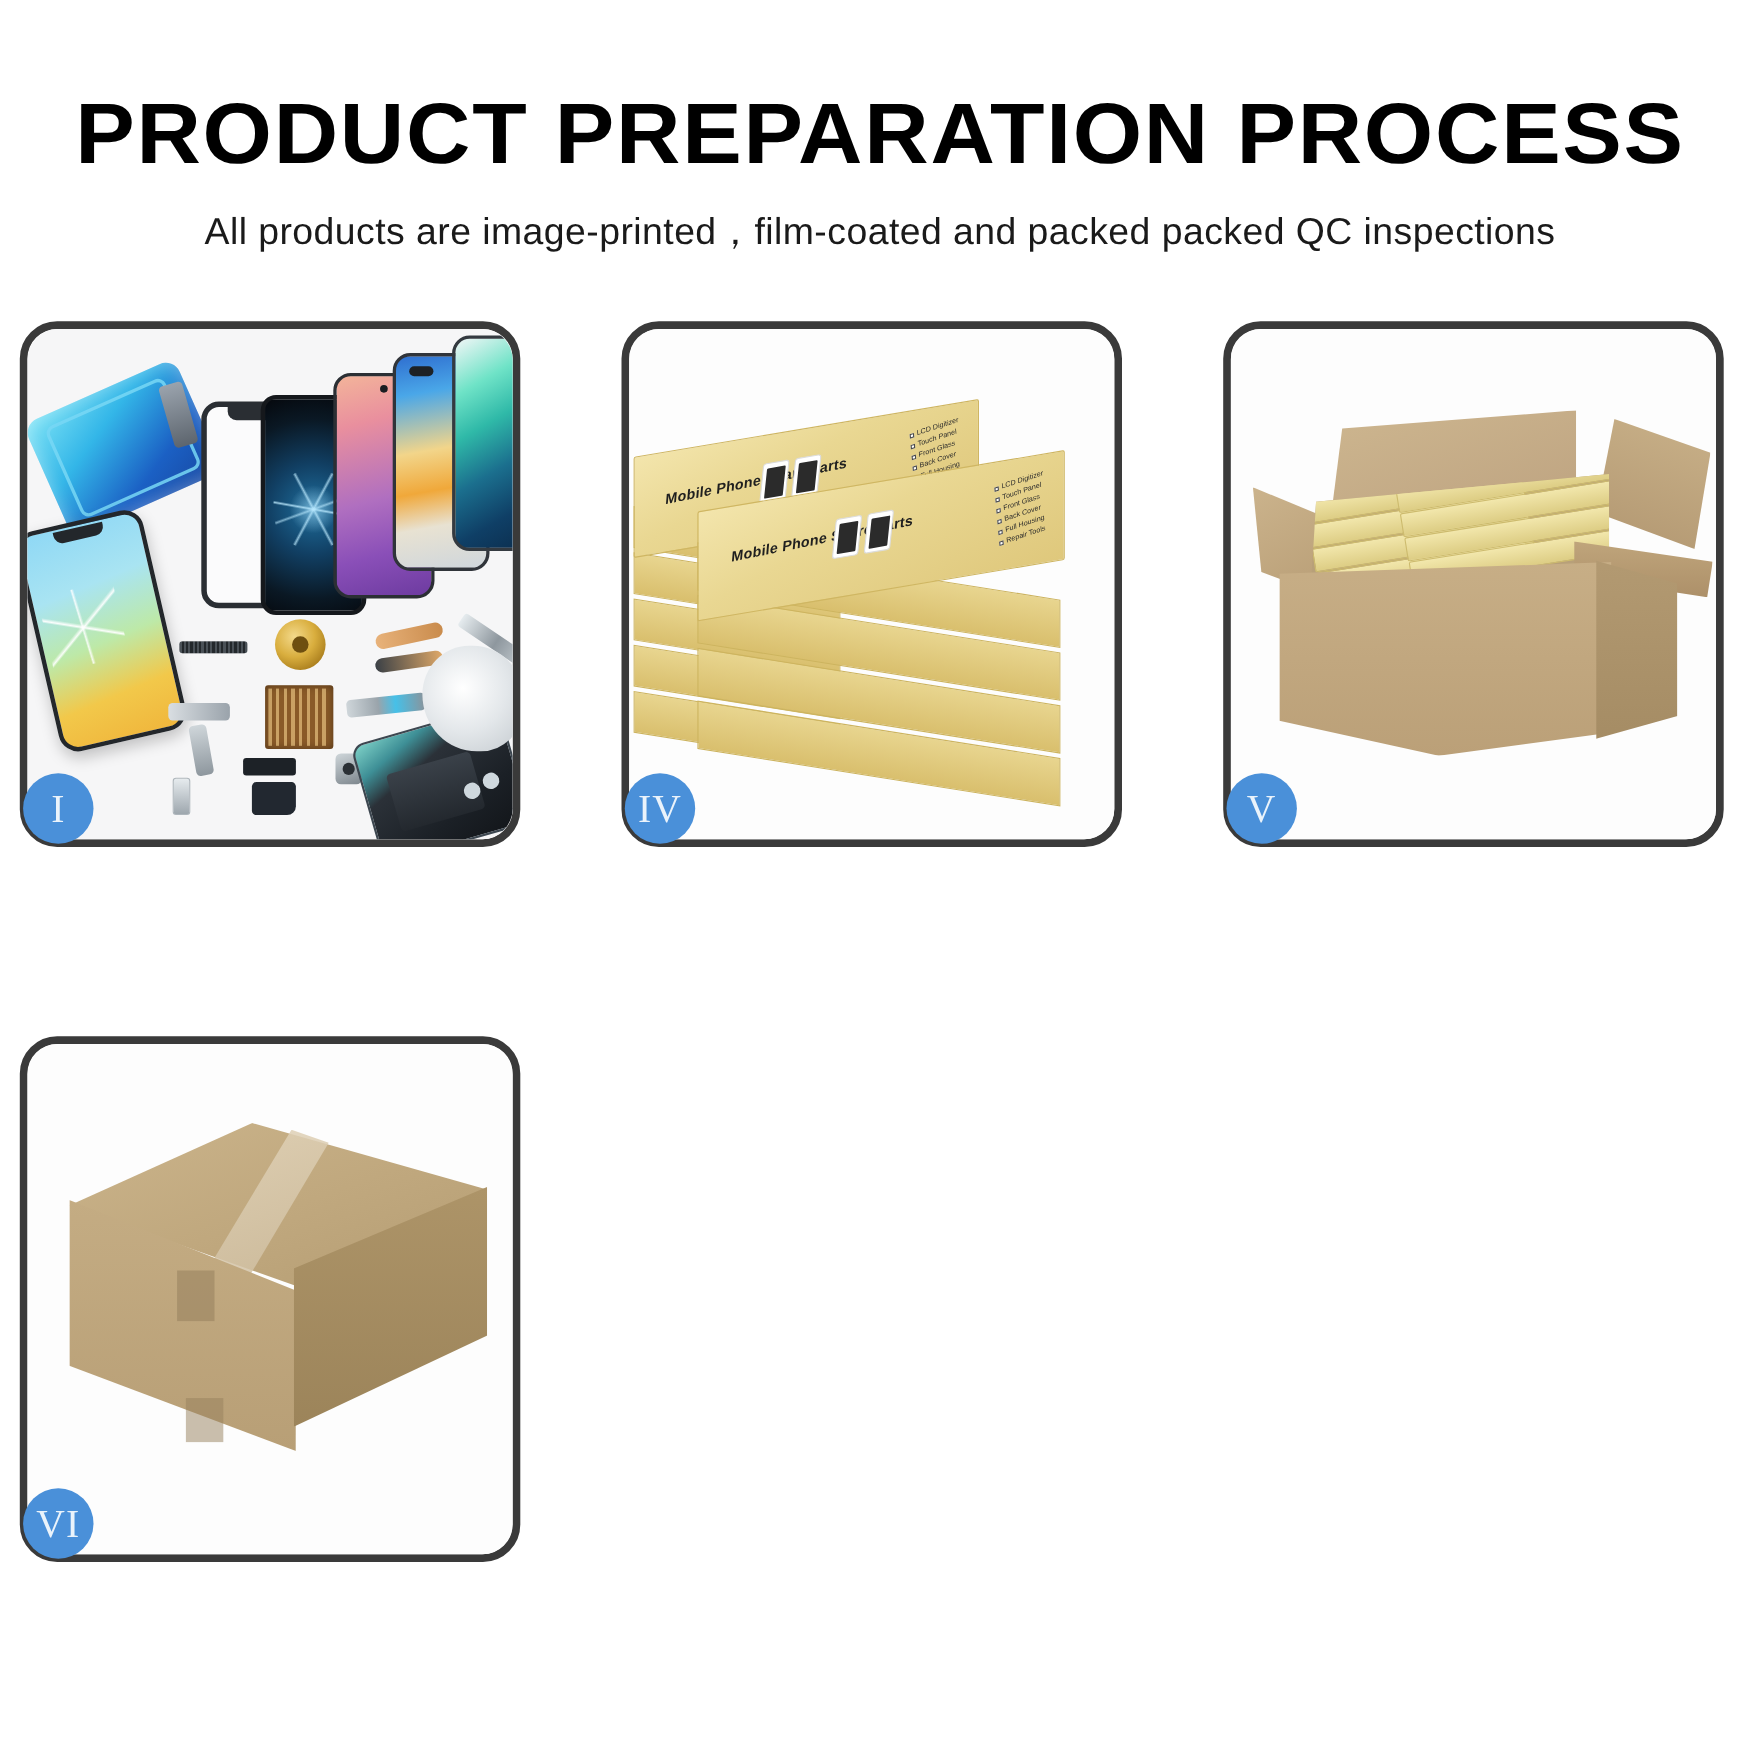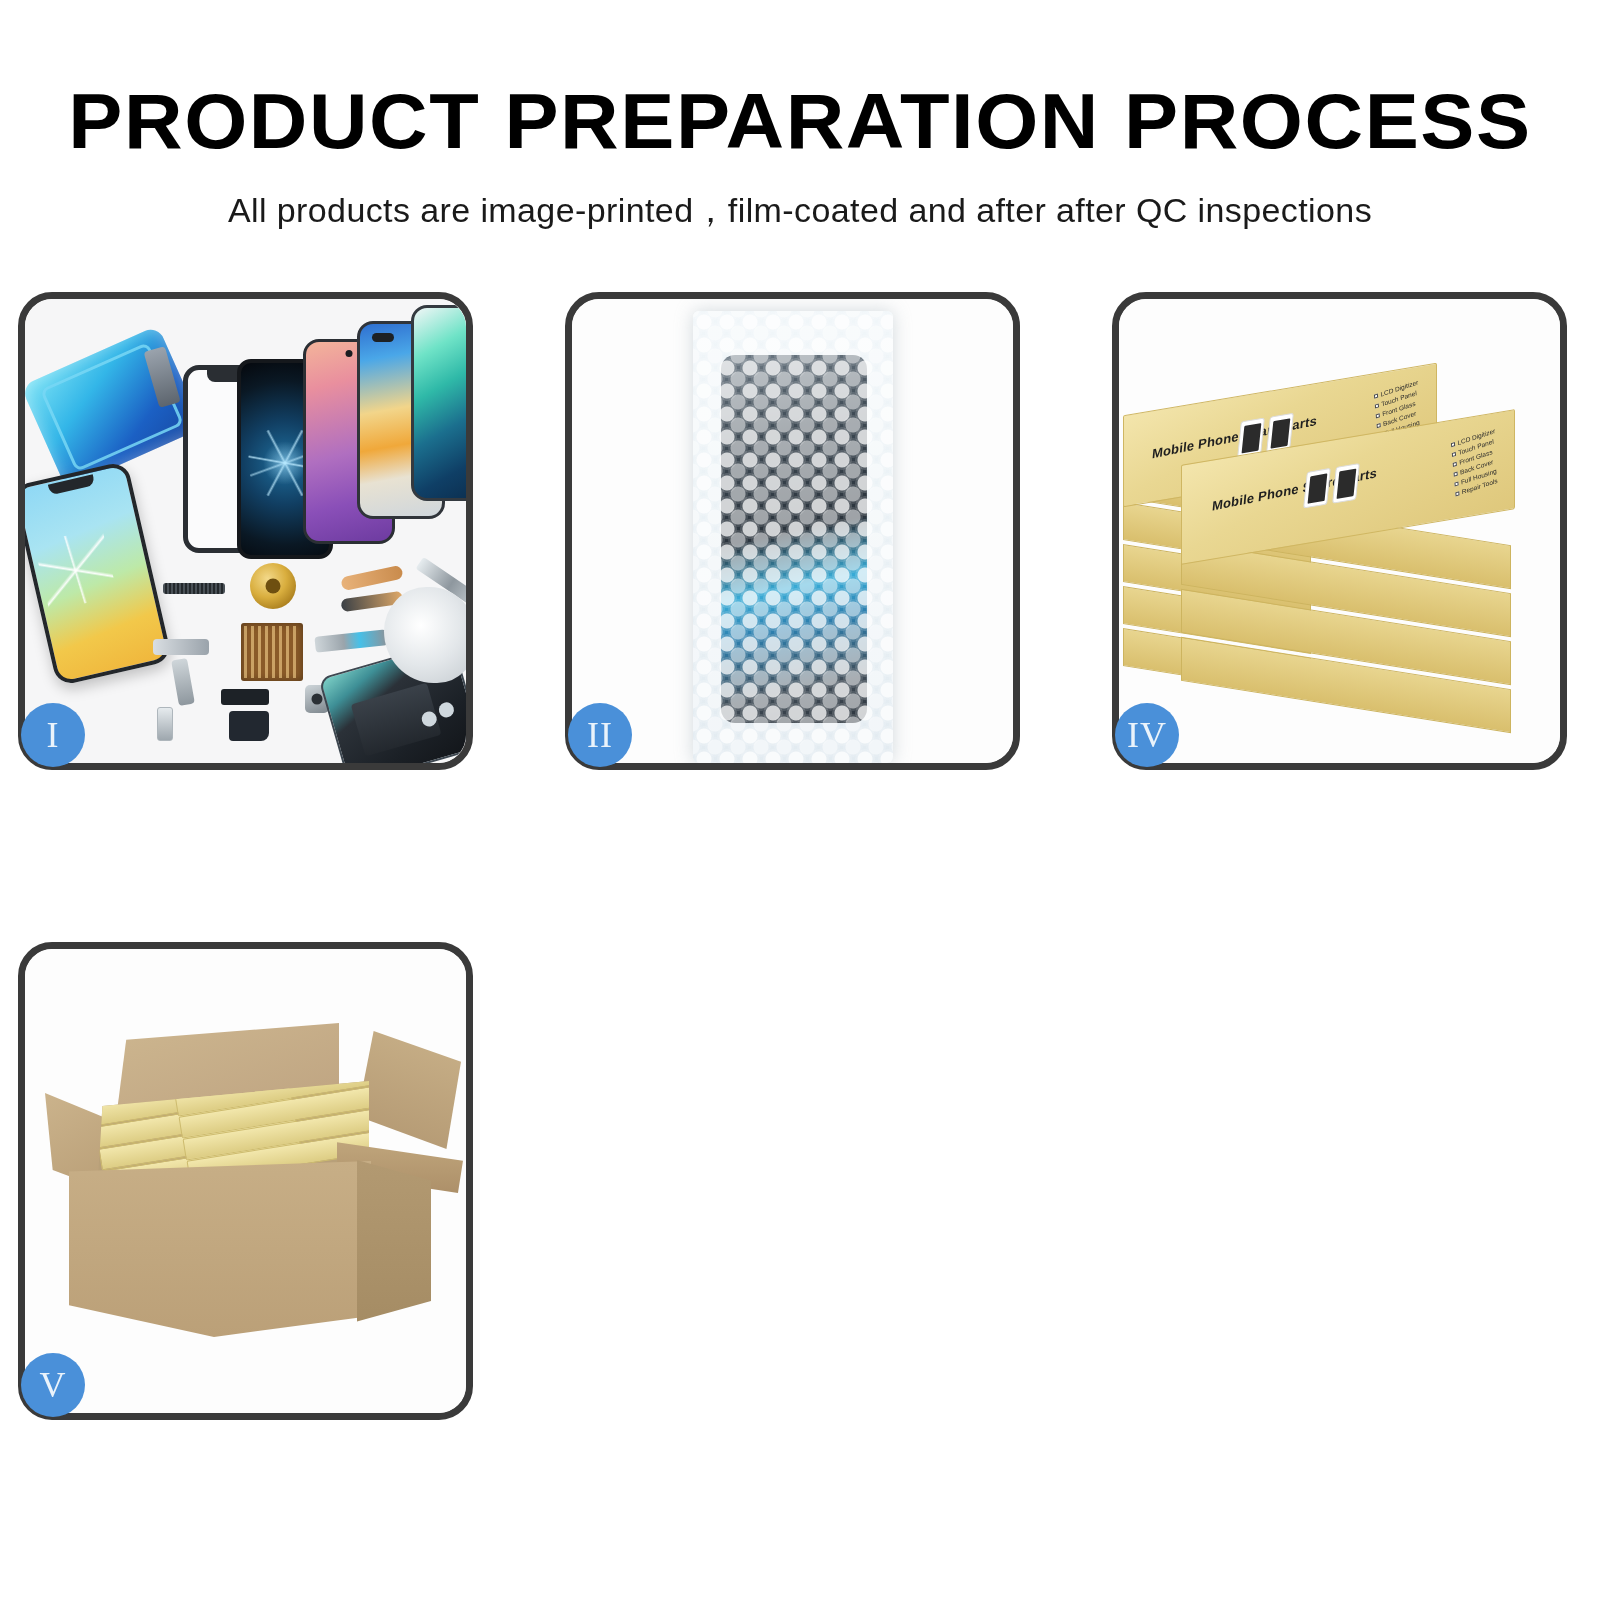--- a/index.html
+++ b/index.html
@@ -359,21 +359,21 @@
     background: rgba(150,128,92,.5);
   }
 </style>
 </head>
 <body>
 
 <div class="page">
 
   <div class="header">
     <div class="title">PRODUCT PREPARATION PROCESS</div>
-    <div class="subtitle">All products are image-printed，film-coated and after after QC inspections</div>
+    <div class="subtitle">All products are image-printed，film-coated and packed packed QC inspections</div>
   </div>
 
   <div class="grid">
 
     <div class="panel">
       <div class="panel-inner p1">
         <div class="adhesive"></div>
         <div class="scrphone">
           <span class="notch"></span>
           <span class="crack"></span>
@@ -410,29 +410,20 @@
           <span class="prt phoneback">
             <i class="batt"></i>
             <i class="lens"></i>
           </span>
         </div>
         <div class="gloves"></div>
       </div>
       <div class="badge">I</div>
     </div>
 
-    <div class="panel">
-      <div class="panel-inner">
-        <div class="bubblepack">
-          <div class="item"></div>
-          <div class="bubbles"></div>
-        </div>
-      </div>
-      <div class="badge">II</div>
-    </div>
 
 
     <div class="panel">
       <div class="panel-inner">
         <div class="stackwrap">
 
           <div class="gside" style="left:4px;  top:148px; width:188px; height:38px; transform:skewY(9deg);"></div>
           <div class="gside" style="left:4px;  top:190px; width:188px; height:38px; transform:skewY(9deg);"></div>
           <div class="gside" style="left:4px;  top:232px; width:188px; height:38px; transform:skewY(9deg);"></div>
           <div class="gside" style="left:4px;  top:274px; width:188px; height:38px; transform:skewY(9deg);"></div>
@@ -542,15 +533,28 @@
             </div>
           </div>
           <div class="flapFront"></div>
           <div class="body"></div>
           <div class="bodyR"></div>
         </div>
       </div>
       <div class="badge">V</div>
     </div>
 
+    <div class="panel">
+      <div class="panel-inner">
+        <div class="sealed">
+          <div class="top"></div>
+          <div class="tape"></div>
+          <div class="left"></div>
+          <div class="right"></div>
+          <div class="tabA"></div>
+          <div class="tabB"></div>
+        </div>
+      </div>
+      <div class="badge">VI</div>
+    </div>
 
   </div>
 </div>
 
 </body></html>

